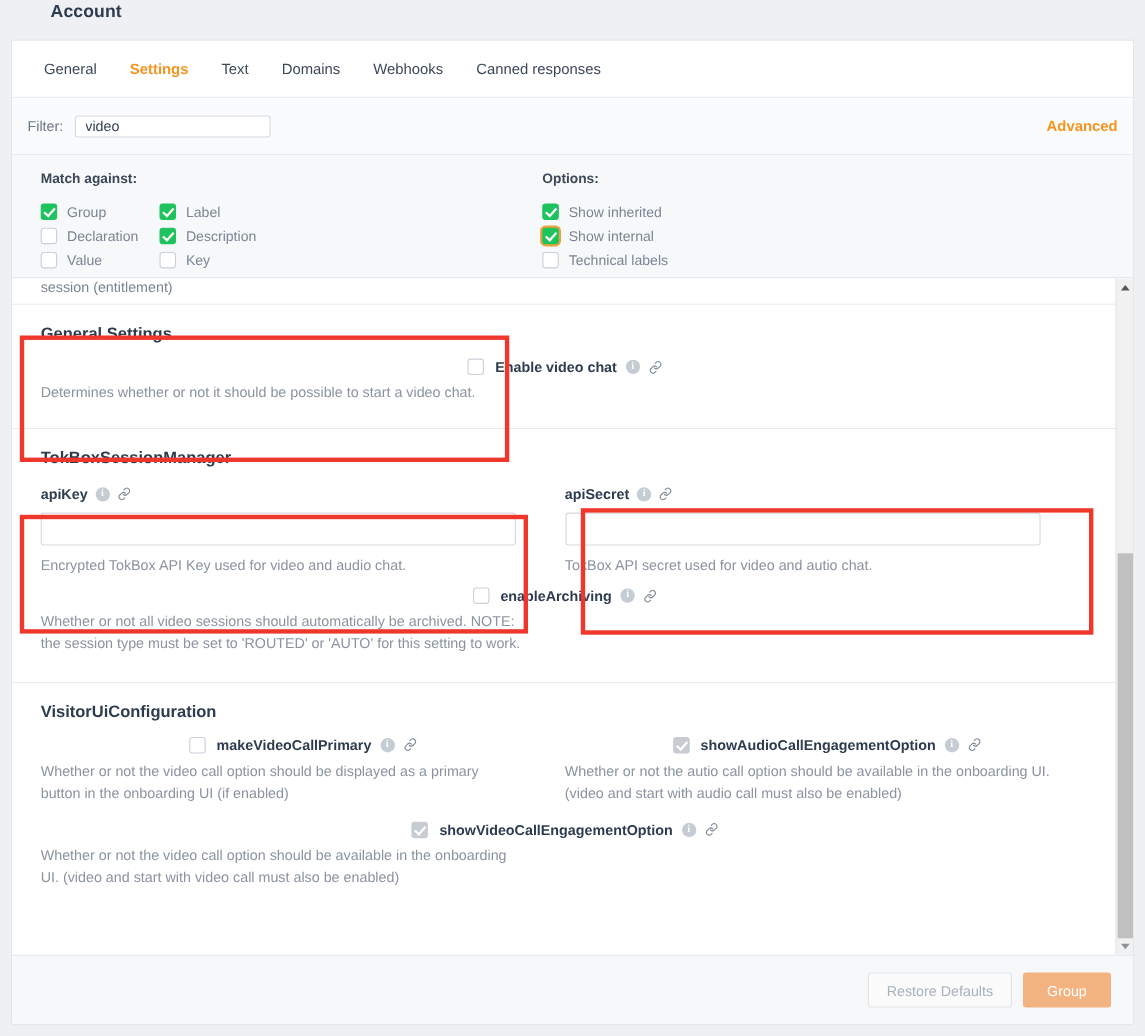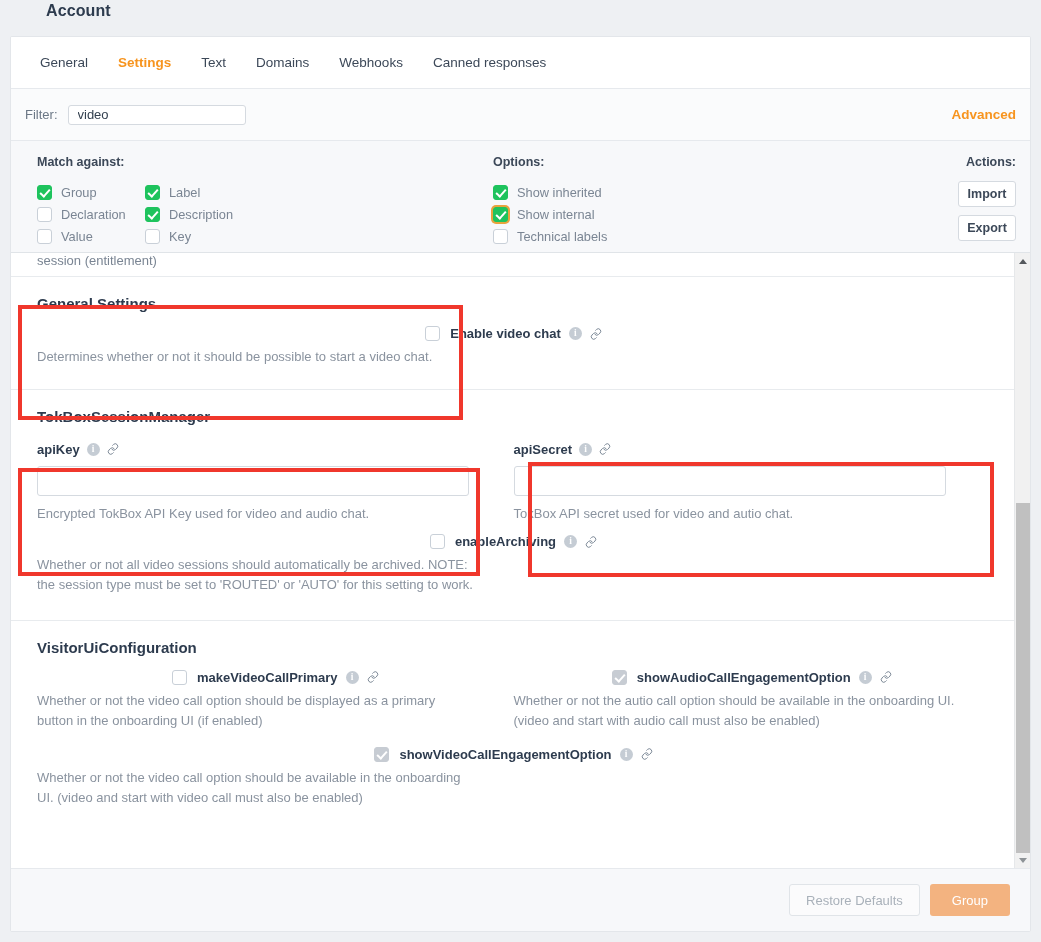--- a/index.html
+++ b/index.html
@@ -409,25 +409,20 @@
           <span class="cb checked focusring"></span>
           <span class="lbl">Show internal</span>
         </div>
         <div class="cbrow">
           <span class="cb"></span>
           <span class="lbl">Technical labels</span>
         </div>
       </div>
     </div>
 
-    <div class="opts-col col-actions">
-      <div class="opt-head">Actions:</div>
-      <button class="act-btn">Import</button>
-      <button class="act-btn">Export</button>
-    </div>
   </div>
 
   <div class="scrollbody">
     <div class="scrollinner">
 
       <div class="cutrow">session (entitlement)</div>
 
       <div class="section first" style="padding-bottom:18px;">
         <div class="section-title">General Settings</div>
         <div class="field">

